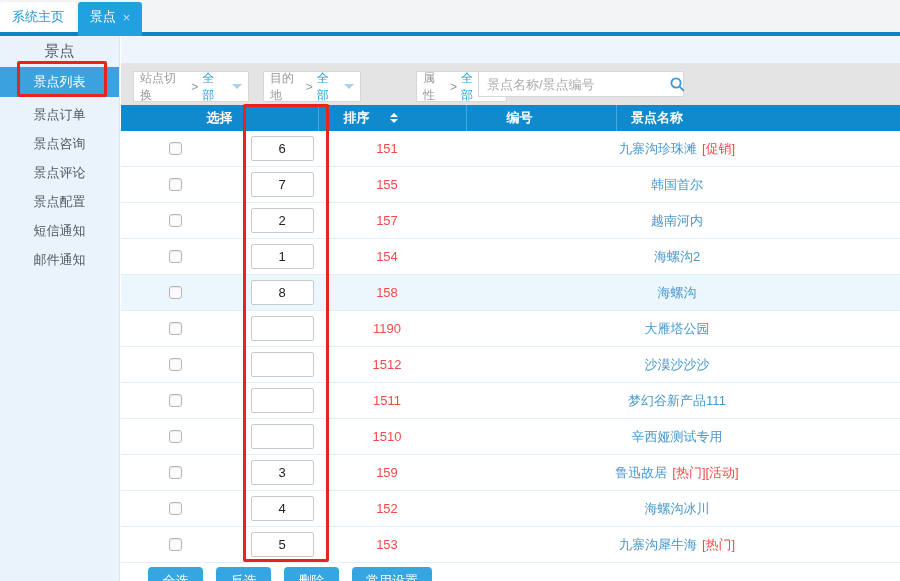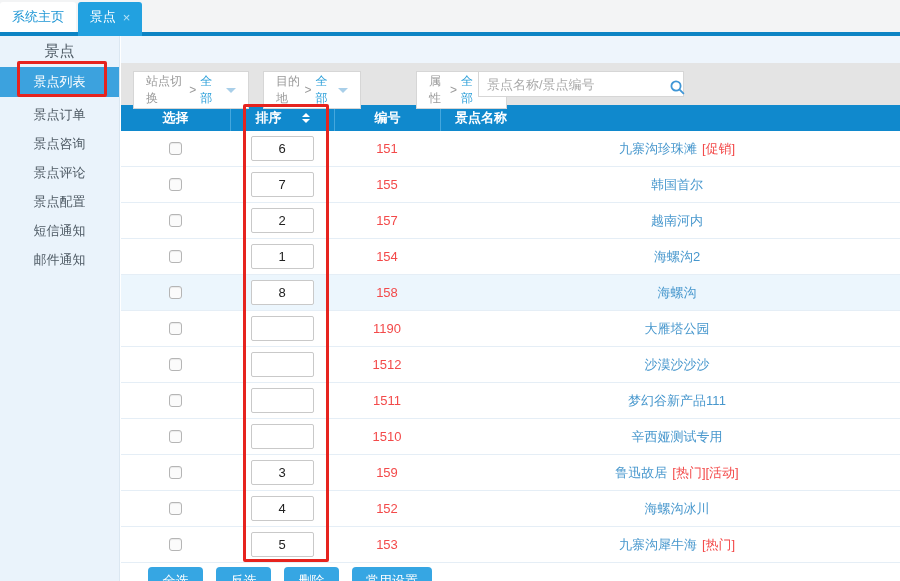--- a/index.html
+++ b/index.html
@@ -22,41 +22,41 @@
              background:#eaf3fb; border-right:1px solid #dbe7f1; }
   .sidebar-title { height:31px; line-height:29px; text-align:center; font-size:15px; color:#4e5a64; }
   .sidebar-item { height:29px; line-height:29px; text-align:center; font-size:13px;
                   color:#4e5a64; cursor:pointer; }
   .sidebar-item.active { height:30px; line-height:30px; background:#3ca2de; color:#ffffff; margin-bottom:3px; }
 
   
   .main { position:absolute; top:36px; left:121px; width:779px; height:545px; background:#fff; }
   .topstrip { height:27px; background:#eef5fc; }
   .filterbar { position:relative; height:42px; background:#e4e4e4; }
-  .dropdown { position:absolute; top:8px; height:38px; background:#fff; border:1px solid #d6d6d6;
-              display:flex; align-items:center; padding:0 12px; font-size:12px; cursor:pointer; }
+  .dropdown { position:absolute; top:8px; height:31px; background:#fff; border:1px solid #d6d6d6;
+              display:flex; align-items:center; padding:0 6px; font-size:12px; cursor:pointer; }
   .dd1 { left:12px;  width:116px; }
   .dd2 { left:142px; width:98px; }
   .dd3 { left:254px; width:91px;margin-left:41px; }
   .dd-label { color:#999; }
   .dd-sep { color:#999; margin:0 4px; }
   .dd-value { color:#2b9fd9; }
   .dd-caret { width:0; height:0; margin-left:6px; border-left:5px solid transparent;
               border-right:5px solid transparent; border-top:5px solid #a9cfe9; }
   .searchbox { position:absolute; top:8px; left:357px; width:206px; height:26px;
-               background:#fff; border:1px solid #d6d6d6; display:flex; align-items:flex-end; }
+               background:#fff; border:1px solid #d6d6d6; display:flex; align-items:center; }
   .searchbox input { flex:1; height:100%; border:none; outline:none; padding:0 6px 0 8px;
                      font-size:13px; color:#333; background:transparent;
                      font-family:"Liberation Sans","DejaVu Sans",sans-serif; }
   .searchbox input::placeholder { color:#a9a9a9; }
   .search-icon { margin-right:6px; display:flex; cursor:pointer; }
 
   
   .thead { height:26px; background:#1089cd; display:flex; color:#fff; font-size:13px; font-weight:bold; }
-  .th { display:flex; align-items:center; justify-content:center; }
+  .th { display:flex; align-items:center; justify-content:center;margin-left:44px; }
   .th + .th { border-left:1px solid #45a7dd;gap:12px; }
   .c1 { width:109px; } .c2 { width:104px; } .c3 { width:106px; } .c4 { flex:1; justify-content:flex-start; padding-left:14px; }
   .sort-icon { display:inline-flex; flex-direction:column; gap:2px; margin-left:8px; }
   .tri-up { width:0; height:0; border-left:4px solid transparent; border-right:4px solid transparent;
             border-bottom:4px solid #fff; }
   .tri-down { width:0; height:0; border-left:4px solid transparent; border-right:4px solid transparent;
               border-top:4px solid #fff; }
 
   .trow { height:36px; display:flex; align-items:center; border-bottom:1px solid #e5eef6;
           background:#fff; font-size:13px; }

